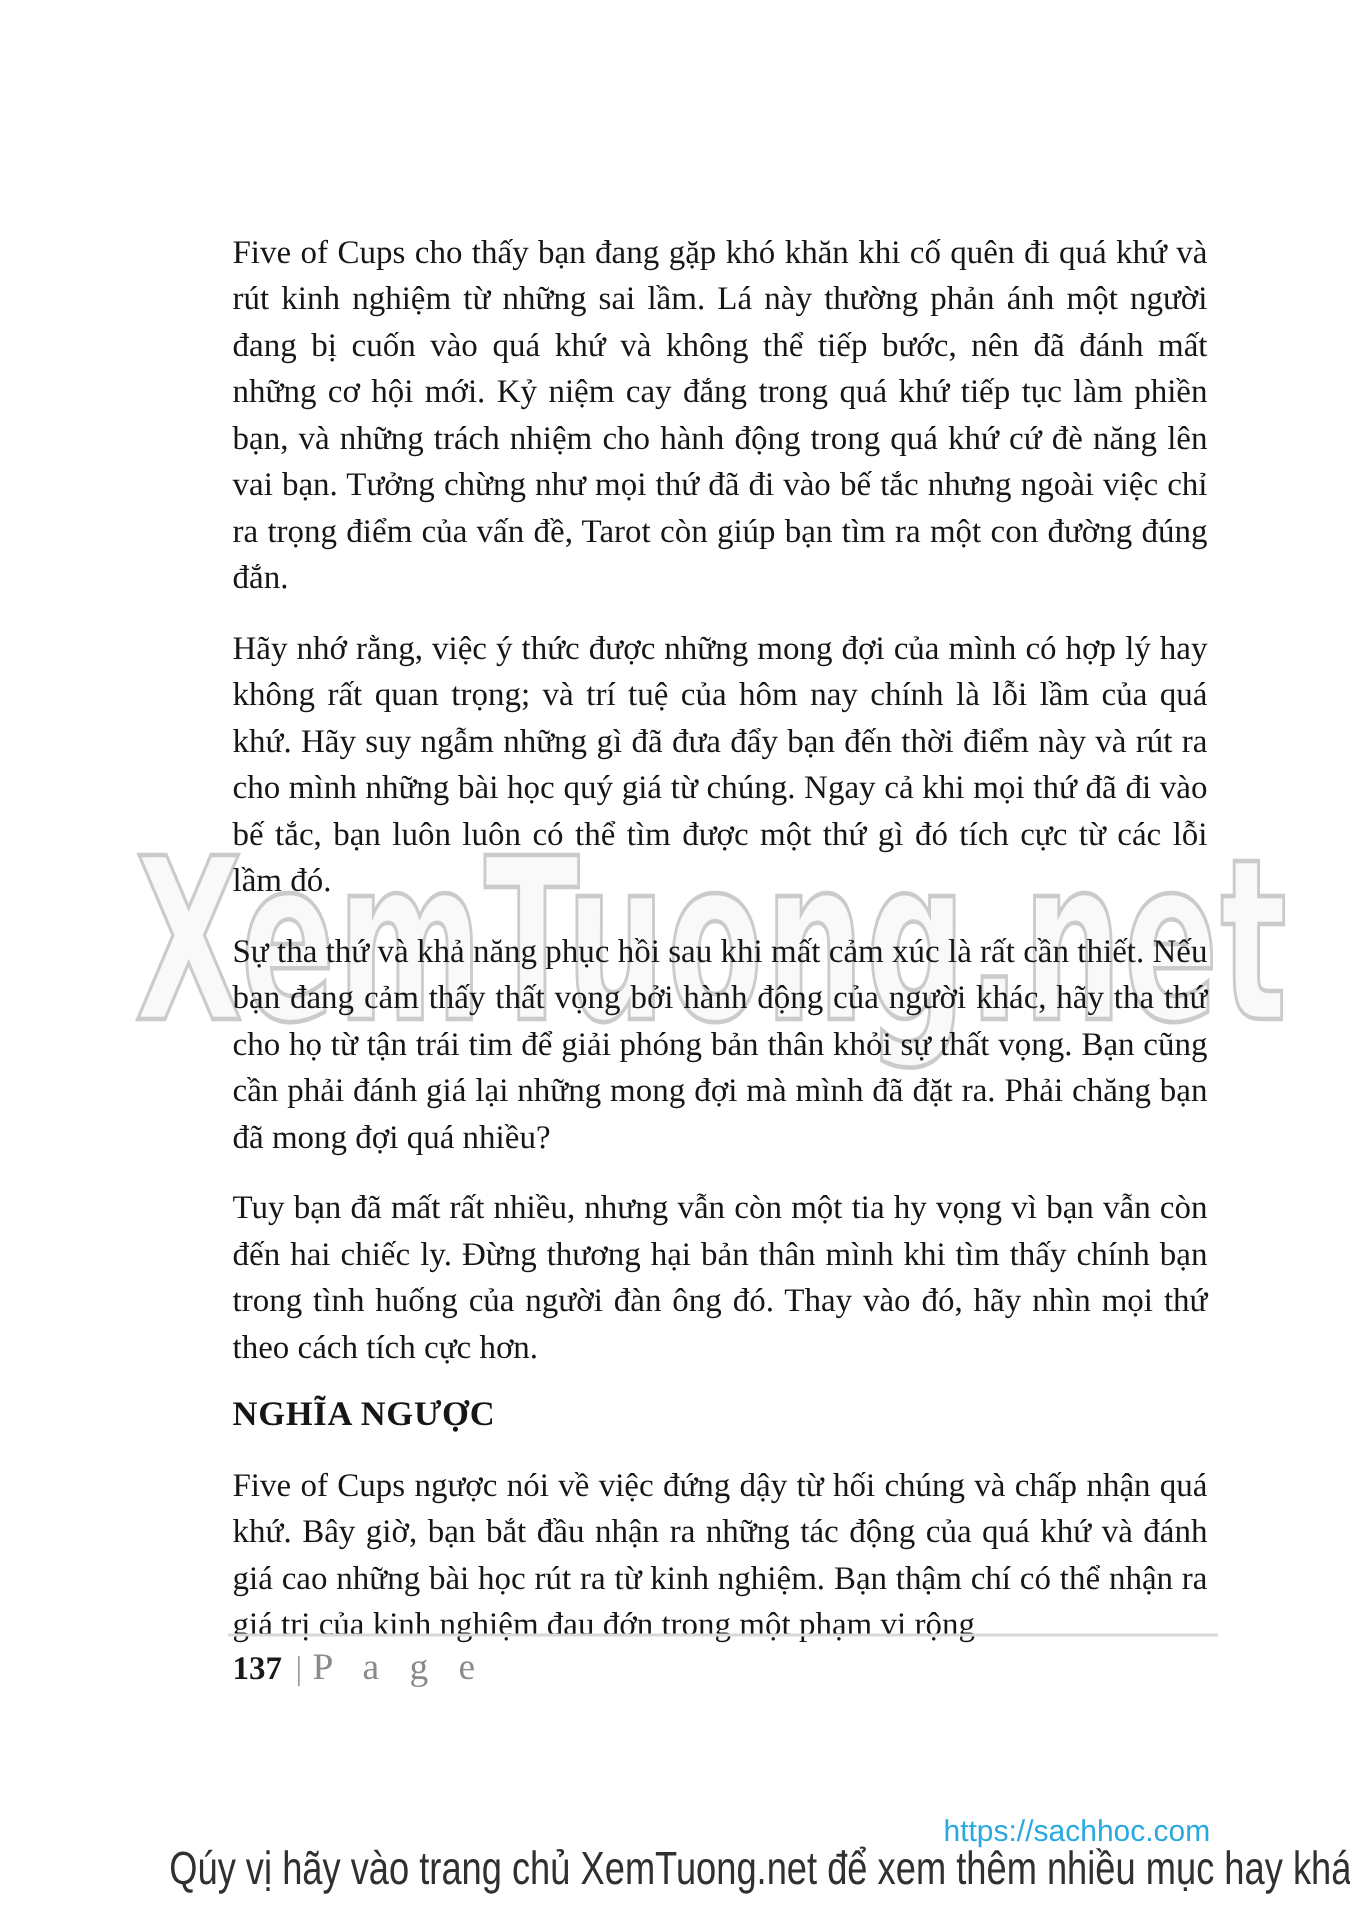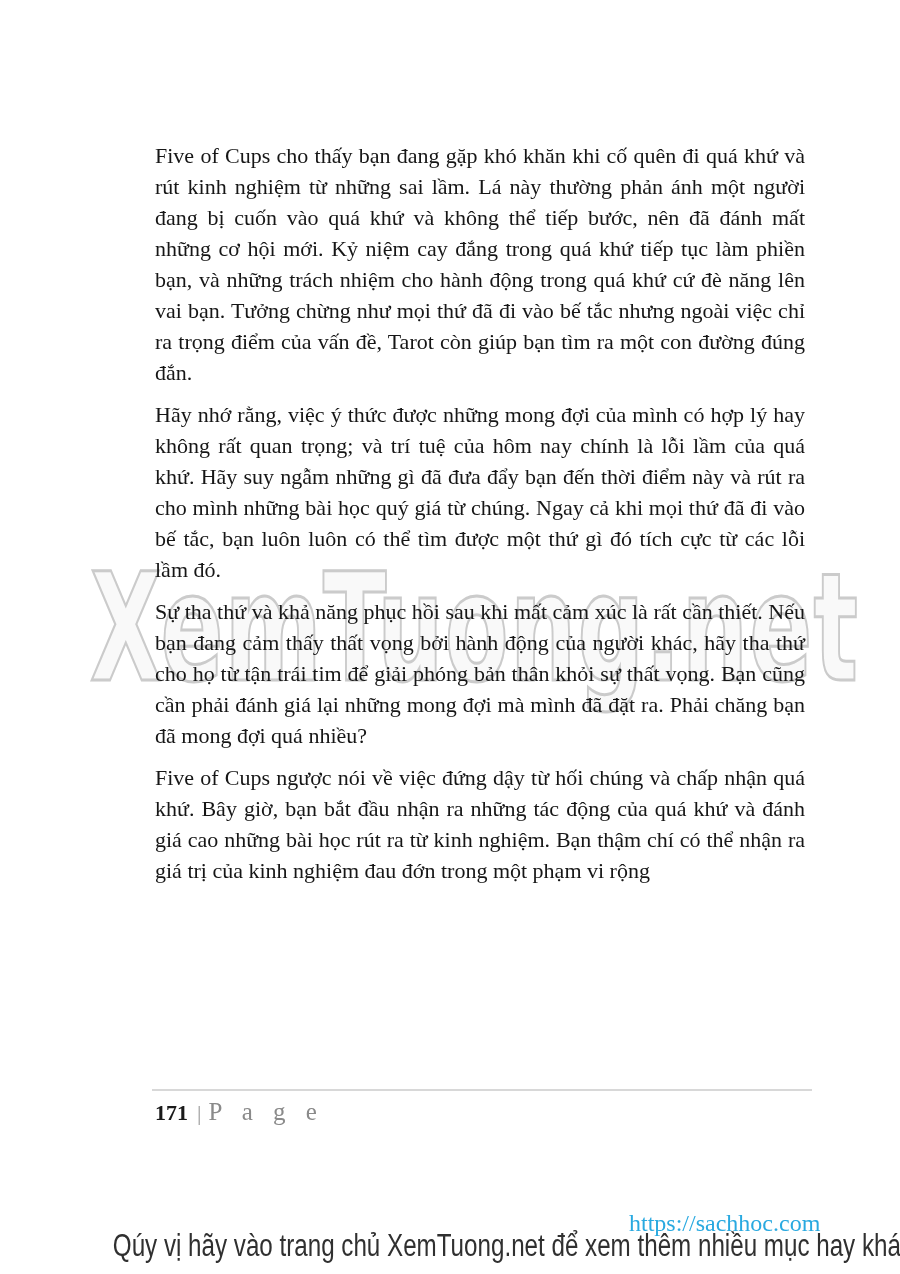--- a/index.html
+++ b/index.html
@@ -40,21 +40,21 @@
     left: 155px;
     top: 136px;
     width: 650px;
     z-index: 2;
     font-size: 22px;
     line-height: 31px;
     color: var(--color-body-text, #161616);
     text-align: justify;
   }
   .body-text p {
-    margin: 4px 0 11px 0;
+    margin: 16px 0 11px 0;
   }
   .body-text h2 {
     font-size: 23px;
     line-height: 31px;
     font-weight: bold;
     margin: 14px 0 12px 0;
     text-align: left;
     letter-spacing: 0.5px;
   }
   
@@ -89,22 +89,22 @@
     color: var(--color-page-label, #8a8a8a);
     letter-spacing: 7px;
     font-size: 25px;
   }
   
   .source-link {
     position: absolute;
     left: 629px;
     top: 1210px;
     z-index: 3;
-    font-family: Liberation Serif, serif;
-    font-size: 24px;
+    font-family: Liberation Sans, sans-serif;
+    font-size: 20px;
     color: var(--color-link, #29a9e0);
     text-decoration: none;
     cursor: pointer;
     white-space: nowrap;
   }
   .promo {
     position: absolute;
     left: 0;
     right: 0;
     top: 1228px;
@@ -126,27 +126,29 @@
 <body>
 
 <div class="page">
 
   <div class="watermark">XemTuong.net</div>
 
   <div class="body-text">
     <p>Five of Cups cho thấy bạn đang gặp khó khăn khi cố quên đi quá khứ và rút kinh nghiệm từ những sai lầm. Lá này thường phản ánh một người đang bị cuốn vào quá khứ và không thể tiếp bước, nên đã đánh mất những cơ hội mới. Kỷ niệm cay đắng trong quá khứ tiếp tục làm phiền bạn, và những trách nhiệm cho hành động trong quá khứ cứ đè năng lên vai bạn. Tưởng chừng như mọi thứ đã đi vào bế tắc nhưng ngoài việc chỉ ra trọng điểm của vấn đề, Tarot còn giúp bạn tìm ra một con đường đúng đắn.</p>
     <p>Hãy nhớ rằng, việc ý thức được những mong đợi của mình có hợp lý hay không rất quan trọng; và trí tuệ của hôm nay chính là lỗi lầm của quá khứ. Hãy suy ngẫm những gì đã đưa đẩy bạn đến thời điểm này và rút ra cho mình những bài học quý giá từ chúng. Ngay cả khi mọi thứ đã đi vào bế tắc, bạn luôn luôn có thể tìm được một thứ gì đó tích cực từ các lỗi lầm đó.</p>
     <p>Sự tha thứ và khả năng phục hồi sau khi mất cảm xúc là rất cần thiết. Nếu bạn đang cảm thấy thất vọng bởi hành động của người khác, hãy tha thứ cho họ từ tận trái tim để giải phóng bản thân khỏi sự thất vọng. Bạn cũng cần phải đánh giá lại những mong đợi mà mình đã đặt ra. Phải chăng bạn đã mong đợi quá nhiều?</p>
+    <p>Tuy bạn đã mất rất nhiều, nhưng vẫn còn một tia hy vọng vì bạn vẫn còn đến hai chiếc ly.  Đừng thương hại bản thân mình khi tìm thấy chính bạn trong tình huống của người đàn ông đó. Thay vào đó, hãy nhìn mọi thứ theo cách tích cực hơn.</p>
+    <h2>NGHĨA NGƯỢC</h2>
     <p>Five of Cups ngược nói về việc đứng dậy từ hối chúng và chấp nhận quá khứ. Bây giờ, bạn bắt đầu nhận ra những tác động của quá khứ và đánh giá cao những bài học rút ra từ kinh nghiệm. Bạn thậm chí có thể nhận ra giá trị của kinh nghiệm đau đớn trong một phạm vi rộng</p>
   </div>
 
   <div class="footer-rule"></div>
 
   <div class="footer">
-    <span class="pnum">171</span><span class="psep">|</span><span class="plabel">P a g e</span>
+    <span class="pnum">137</span><span class="psep">|</span><span class="plabel">P a g e</span>
   </div>
 
   <a class="source-link">https://sachhoc.com</a>
 
   <div class="promo">
     <span class="promo-inner">Qúy vị hãy vào trang chủ XemTuong.net để xem thêm nhiều mục hay khác</span>
   </div>
 
 </div>
 

